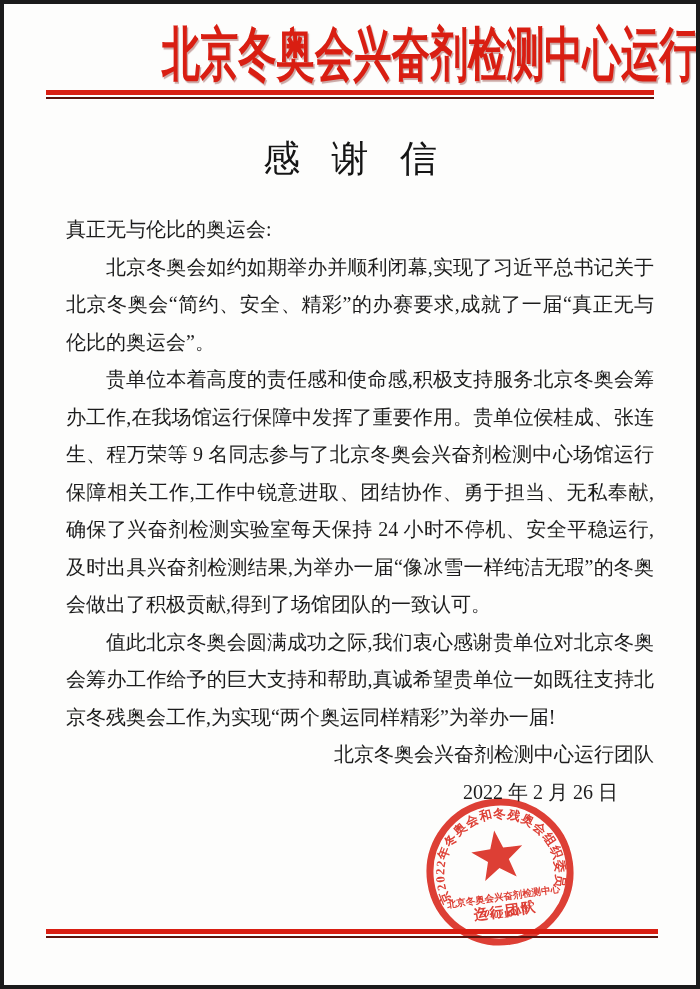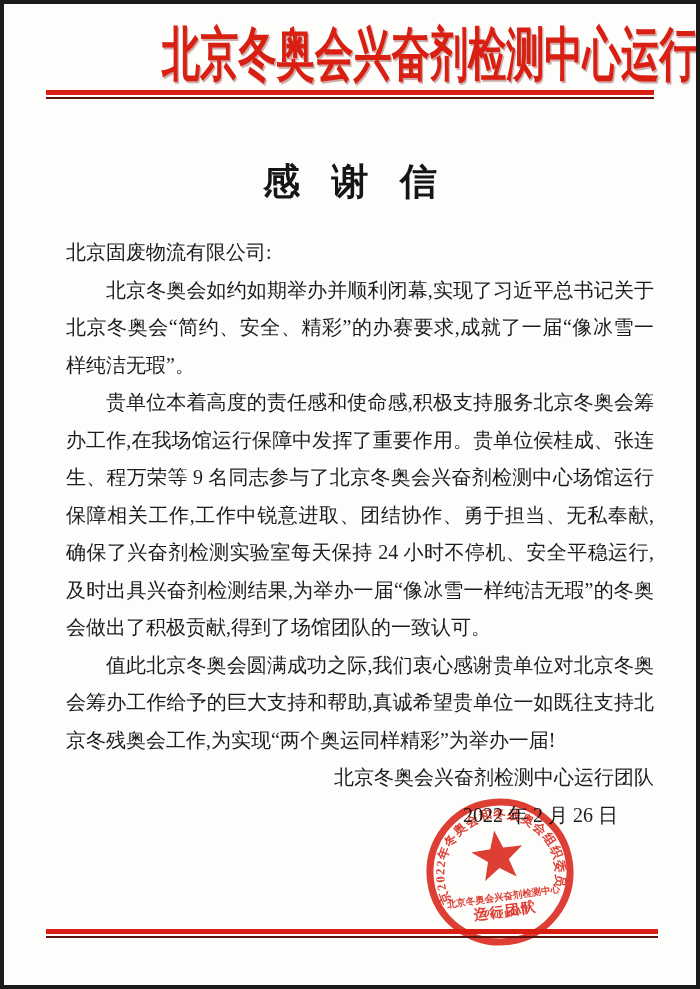--- a/index.html
+++ b/index.html
@@ -31,25 +31,25 @@
     letter-spacing:0;
   }
   .double-rule{
     margin:4px 42px 0 42px;
     height:2px;
     border-top:5px solid var(--header-red,#d91e12);
     border-bottom:2px solid #5c120c;
   }
   
   .letter-title{
-    margin-top:63px;
+    margin-top:40px;
     text-align:center;
     font-size:37px;
     line-height:40px;
-    font-weight:bold;
+    font-weight:normal;
     color:#151515;
     letter-spacing:0.85em;
     text-indent:0.85em;
   }
   
   .letter-body{
     margin:32px 42px 0 62px;
     font-size:20px;
     line-height:37.5px;
     text-align:justify;
@@ -90,22 +90,22 @@
 <div class="page">
 
   <div class="letterhead">
     <span class="scale">北京冬奥会兴奋剂检测中心运行团队</span>
   </div>
   <div class="double-rule"></div>
 
   <div class="letter-title">感谢信</div>
 
   <div class="letter-body">
-    <p class="salutation">北京固废物流有限公司:</p>
-    <p>北京冬奥会如约如期举办并顺利闭幕,实现了习近平总书记关于北京冬奥会“简约、安全、精彩”的办赛要求,成就了一届“像冰雪一样纯洁无瑕”。</p>
+    <p class="salutation">真正无与伦比的奥运会:</p>
+    <p>北京冬奥会如约如期举办并顺利闭幕,实现了习近平总书记关于北京冬奥会“简约、安全、精彩”的办赛要求,成就了一届“真正无与伦比的奥运会”。</p>
     <p>贵单位本着高度的责任感和使命感,积极支持服务北京冬奥会筹办工作,在我场馆运行保障中发挥了重要作用。贵单位侯桂成、张连生、程万荣等 9 名同志参与了北京冬奥会兴奋剂检测中心场馆运行保障相关工作,工作中锐意进取、团结协作、勇于担当、无私奉献,确保了兴奋剂检测实验室每天保持 24 小时不停机、安全平稳运行,及时出具兴奋剂检测结果,为举办一届“像冰雪一样纯洁无瑕”的冬奥会做出了积极贡献,得到了场馆团队的一致认可。</p>
     <p>值此北京冬奥会圆满成功之际,我们衷心感谢贵单位对北京冬奥会筹办工作给予的巨大支持和帮助,真诚希望贵单位一如既往支持北京冬残奥会工作,为实现“两个奥运同样精彩”为举办一届!</p>
     <p class="signature">北京冬奥会兴奋剂检测中心运行团队</p>
     <p class="date-line">2022 年 2 月 26 日</p>
   </div>
 
   <div class="seal">
     <svg viewBox="0 0 150 150" width="150" height="150">
       <circle cx="75" cy="75" r="70" fill="none" stroke="#dd3025" stroke-width="7"></circle>
       <polygon fill="#dd3025" points="75,33 81.5,51.1 100.7,51.7 85.5,63.4 90.9,81.8 75,71 59.1,81.8 64.5,63.4 49.3,51.7 68.5,51.1"></polygon>

